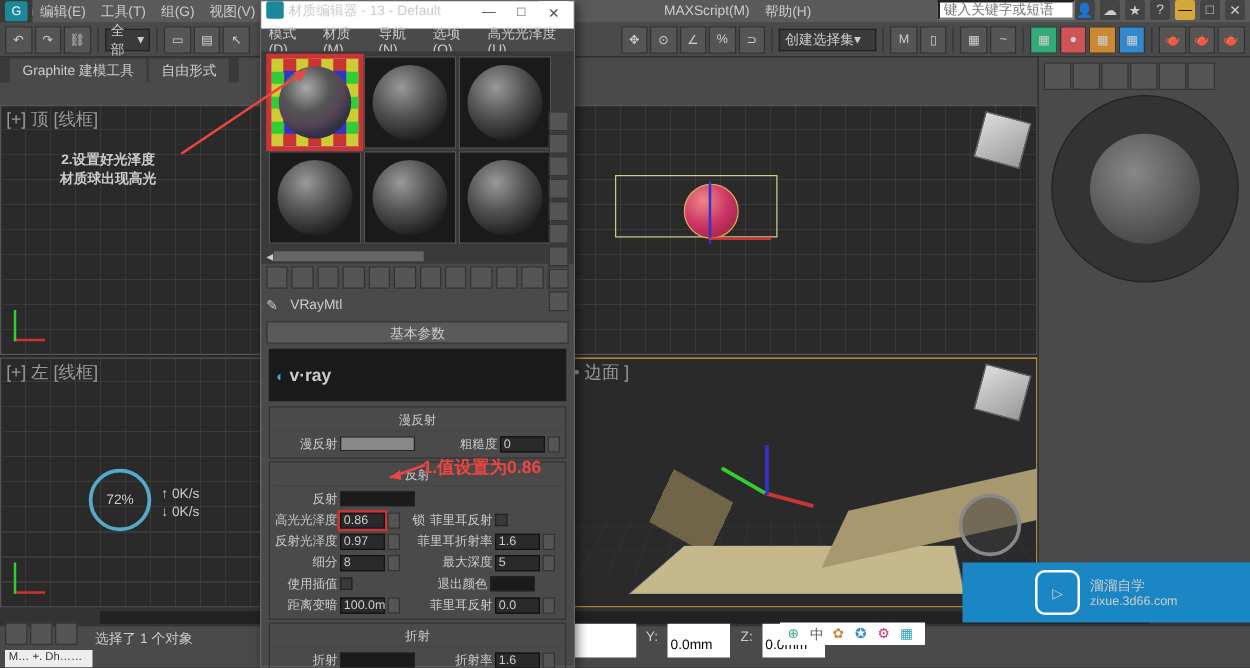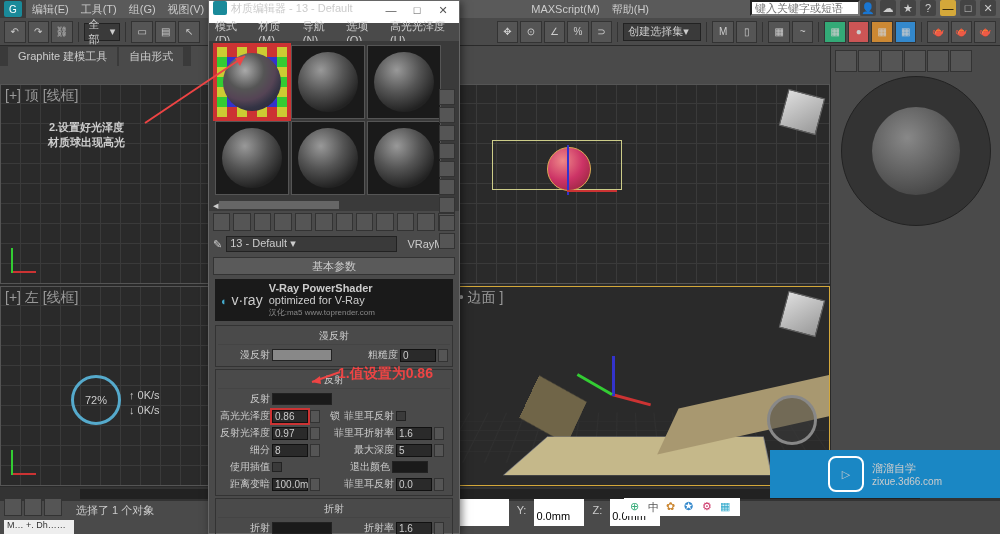--- a/index.html
+++ b/index.html
@@ -78,21 +78,21 @@
 .mat-side-tools span{width:16px;height:16px;background:#555;border:1px solid #333;}
 .mat-scroll{height:12px;background:#3a3a3a;display:flex;align-items:center;padding:0 4px;}
 .mat-scroll .thumb{width:120px;height:8px;background:#666;}
 .mat-tool-row{height:22px;background:#4a4a4a;display:flex;align-items:center;gap:3px;padding:0 4px;}
 .mat-tool-row span{width:18px;height:18px;background:#555;border:1px solid #333;}
 .mat-name-row{height:22px;display:flex;align-items:center;gap:4px;padding:0 4px;}
 .mat-name-input{flex:1;height:16px;background:#3a3a3a;border:1px solid #222;padding:0 3px;}
 .mat-type{padding:0 6px;}
 .rollout-hdr{height:18px;background:#5a5a5a;text-align:center;border:1px solid #333;margin:2px 4px;display:flex;align-items:center;justify-content:center;}
 .vray-banner{margin:4px 6px;height:42px;background:#1a1a1a;display:flex;align-items:center;padding:0 6px;gap:6px;}
-.vray-logo{font-size:14px;font-weight:normal;}
+.vray-logo{font-size:14px;font-weight:bold;}
 .vray-logo .c{color:#4ac;}
 .vray-text{font-size:9px;line-height:11px;}
 .vray-url{font-size:8px;color:#888;display:block;}
 .param-group{margin:2px 6px;border:1px solid #333;padding:2px;}
 .param-title{text-align:center;font-size:10px;padding:1px;border-bottom:1px solid #444;margin-bottom:2px;}
 .param-row{display:flex;align-items:center;gap:2px;height:16px;margin:1px 0;}
 .param-label{width:52px;text-align:right;font-size:10px;}
 .param-label-r{width:52px;text-align:right;font-size:10px;}
 .param-input{width:36px;height:13px;background:#2a2a2a;border:1px solid #111;padding:0 2px;font-size:10px;display:flex;align-items:center;}
 .param-input.hl{outline:2px solid #c33;}
@@ -349,32 +349,26 @@
     <span></span>
     <span></span>
     <span></span>
     <span></span>
     <span></span>
     <span></span>
     <span></span>
   </div>
   <div class="mat-name-row">
     <span>✎</span>
-    <div class="mat-name-input"><span>13 - Default</span> ▾</div>
     <span class="mat-type">VRayMtl</span>
   </div>
   <div class="rollout-hdr">基本参数</div>
 
   <div class="vray-banner">
     <div class="vray-logo"><span class="c">◐</span> v·ray</div>
-    <div class="vray-text">
-      <b>V-Ray PowerShader</b><br>
-      <span>optimized for V-Ray</span>
-      <span class="vray-url">汉化:ma5  www.toprender.com</span>
-    </div>
   </div>
 
   <div class="param-group">
     <div class="param-title">漫反射</div>
     <div class="param-row">
       <span class="param-label">漫反射</span>
       <div class="swatch big"></div>
       <span style="width:10px"></span>
       <span class="param-label-r">粗糙度</span>
       <div class="param-input">0</div>

